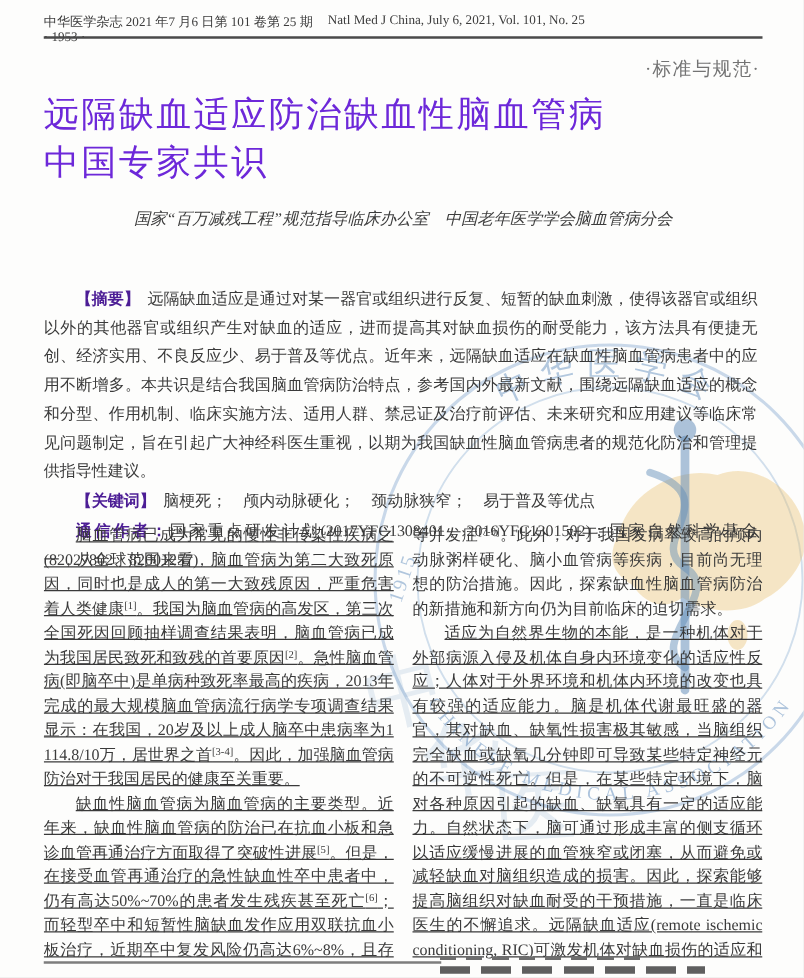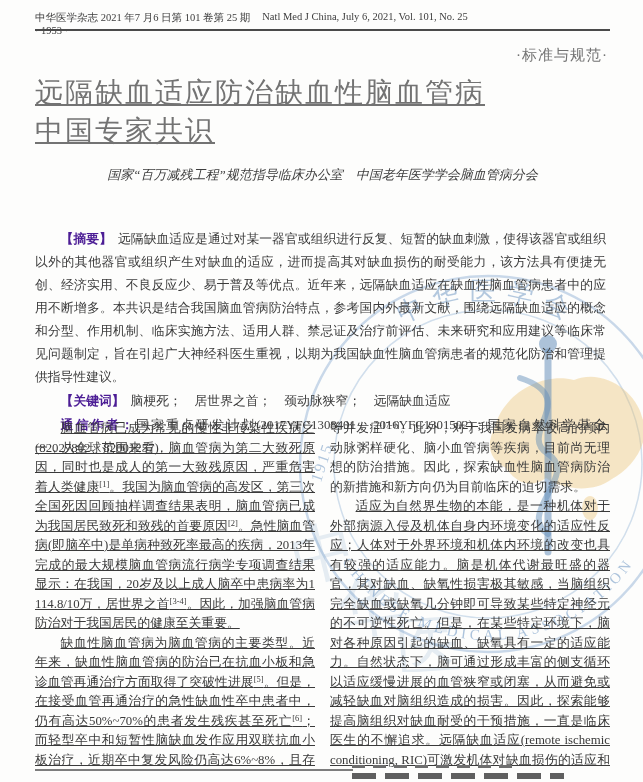--- a/index.html
+++ b/index.html
@@ -17,21 +17,21 @@
   }
   .header-left{display:flex;gap:12px;}
   .header-rule{position:absolute;left:35px;top:29px;width:575px;height:2px;background:#4a4a4a;}
   
   .section-label{
     position:absolute;right:35px;top:46px;
     font-size:15px;letter-spacing:1px;color:#737373;
   }
   .title{
     position:absolute;left:35px;top:74px;width:560px;
-    font-size:28px;line-height:38px;letter-spacing:2px;color:#737373;font-weight:400;text-decoration:underline;
+    font-size:28px;line-height:38px;letter-spacing:2px;color:#6d28d9;font-weight:400;
   }
   
   .authors{
     position:absolute;left:35px;top:163px;width:575px;
     font-style:italic;font-size:13px;line-height:23px;color:#3d3d3d;text-align:center;
   }
   
   .abstract{
     position:absolute;left:35px;top:227px;width:571px;
     font-size:12.8px;line-height:23px;text-align:justify;color:#3b3b3b;
@@ -125,21 +125,21 @@
     <div>远隔缺血适应防治缺血性脑血管病</div>
     <div>中国专家共识</div>
   </div>
 
   <div class="authors">
     <div>国家“百万减残工程”规范指导临床办公室　中国老年医学学会脑血管病分会</div>
   </div>
 
   <div class="abstract">
     <p><b class="hei lbl-gap">【摘要】</b><span>远隔缺血适应是通过对某一器官或组织进行反复、短暂的缺血刺激，使得该器官或组织以外的其他器官或组织产生对缺血的适应，进而提高其对缺血损伤的耐受能力，该方法具有便捷无创、经济实用、不良反应少、易于普及等优点。近年来，远隔缺血适应在缺血性脑血管病患者中的应用不断增多。本共识是结合我国脑血管病防治特点，参考国内外最新文献，围绕远隔缺血适应的概念和分型、作用机制、临床实施方法、适用人群、禁忌证及治疗前评估、未来研究和应用建议等临床常见问题制定，旨在引起广大神经科医生重视，以期为我国缺血性脑血管病患者的规范化防治和管理提供指导性建议。</span></p>
-    <p><b class="hei lbl-gap">【关键词】</b><span>脑梗死；　居世界之首；　颈动脉狭窄；　远隔缺血适应</span></p>
+    <p><b class="hei lbl-gap">【关键词】</b><span>脑梗死；　颅内动脉硬化；　颈动脉狭窄；　易于普及等优点</span></p>
     <p><b class="hei">通信作者：</b><span>国家重点研发计划(2017YFC1308401、2016YFC1301502)；国家自然科学基金(82027802、82001257)</span></p>
   </div>
 
   <div class="body-cols">
     <div class="body-col">
         <p class="indent"><span>脑血管病已成为常见的慢性非传染性疾病之一，从全球范围来看，脑血管病为第二大致死原因，同时也是成人的第一大致残原因，严重危害着人类健康</span><sup>[1]</sup><span>。我国为脑血管病的高发区，第三次全国死因回顾抽样调查结果表明，脑血管病已成为我国居民致死和致残的首要原因</span><sup>[2]</sup><span>。急性脑血管病(即脑卒中)是单病种致死率最高的疾病，2013年完成的最大规模脑血管病流行病学专项调查结果显示：在我国，20岁及以上成人脑卒中患病率为1 114.8/10万，居世界之首</span><sup>[3-4]</sup><span>。因此，加强脑血管病防治对于我国居民的健康至关重要。</span></p>
         <p class="indent"><span>缺血性脑血管病为脑血管病的主要类型。近年来，缺血性脑血管病的防治已在抗血小板和急诊血管再通治疗方面取得了突破性进展</span><sup>[5]</sup><span>。但是，在接受血管再通治疗的急性缺血性卒中患者中，仍有高达50%~70%的患者发生残疾甚至死亡</span><sup>[6]</sup><span>；而轻型卒中和短暂性脑缺血发作应用双联抗血小板治疗，近期卒中复发风险仍高达6%~8%，且存在出血</span></p>
       </div>
     <div class="body-col">
         <p class=""><span>等并发症</span><sup>[7-9]</sup><span>。此外，对于我国发病率较高的颅内动脉粥样硬化、脑小血管病等疾病，目前尚无理想的防治措施。因此，探索缺血性脑血管病防治的新措施和新方向仍为目前临床的迫切需求。</span></p>

